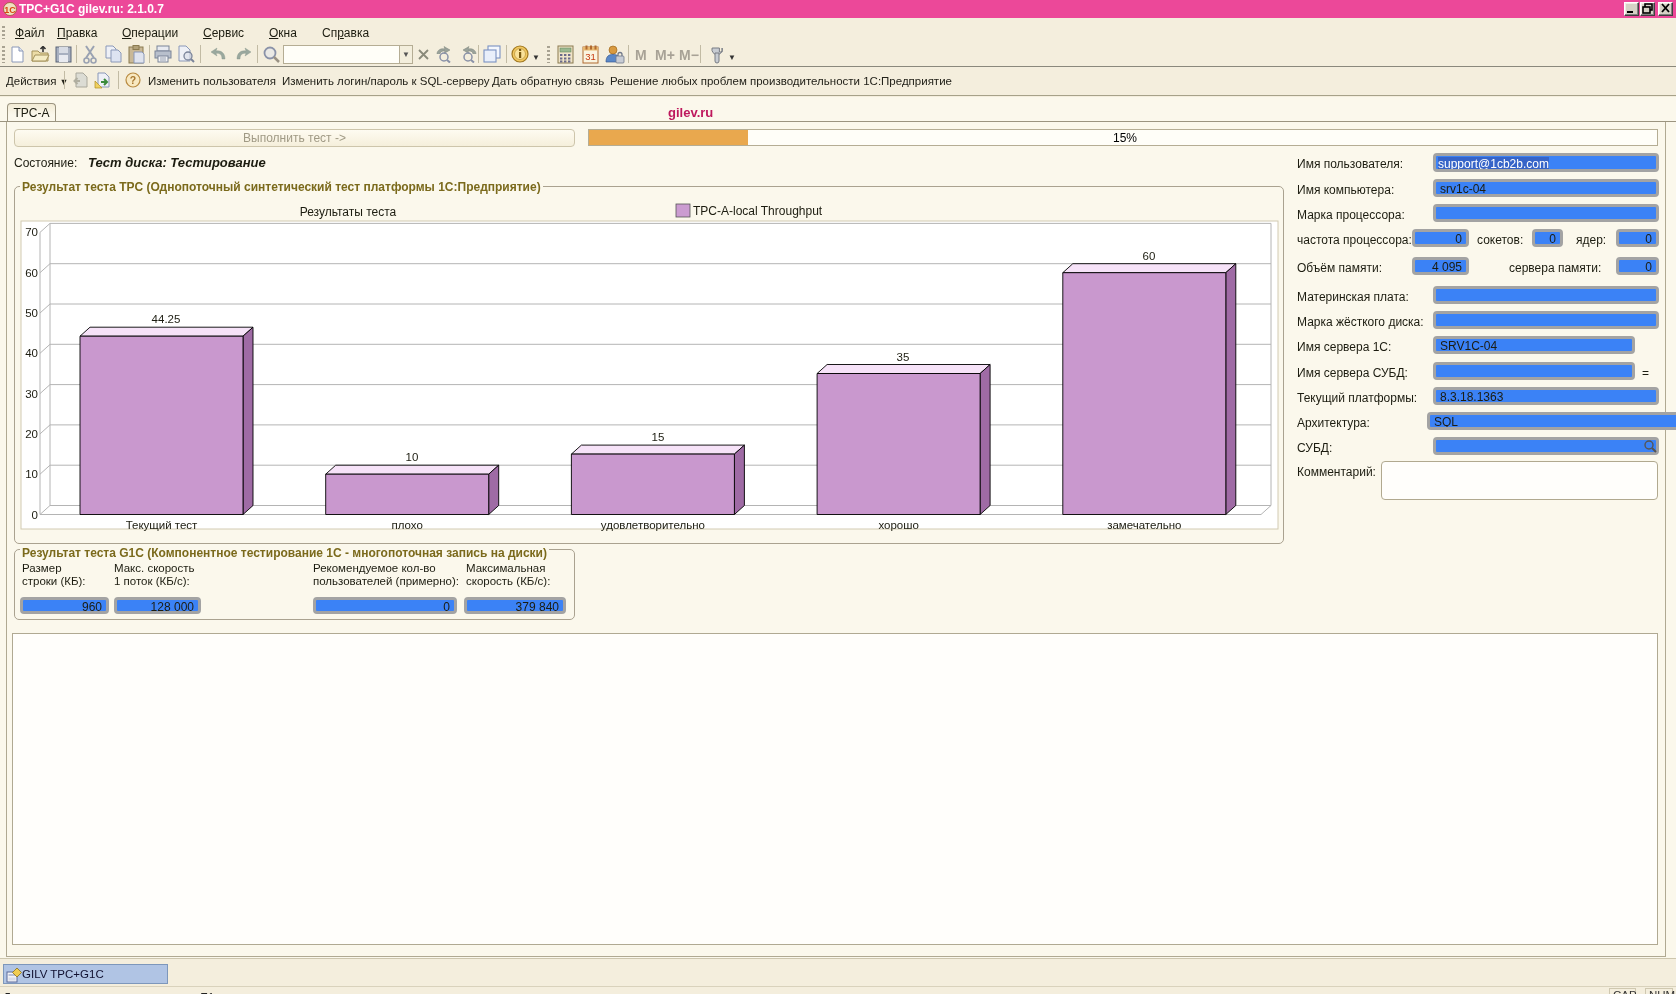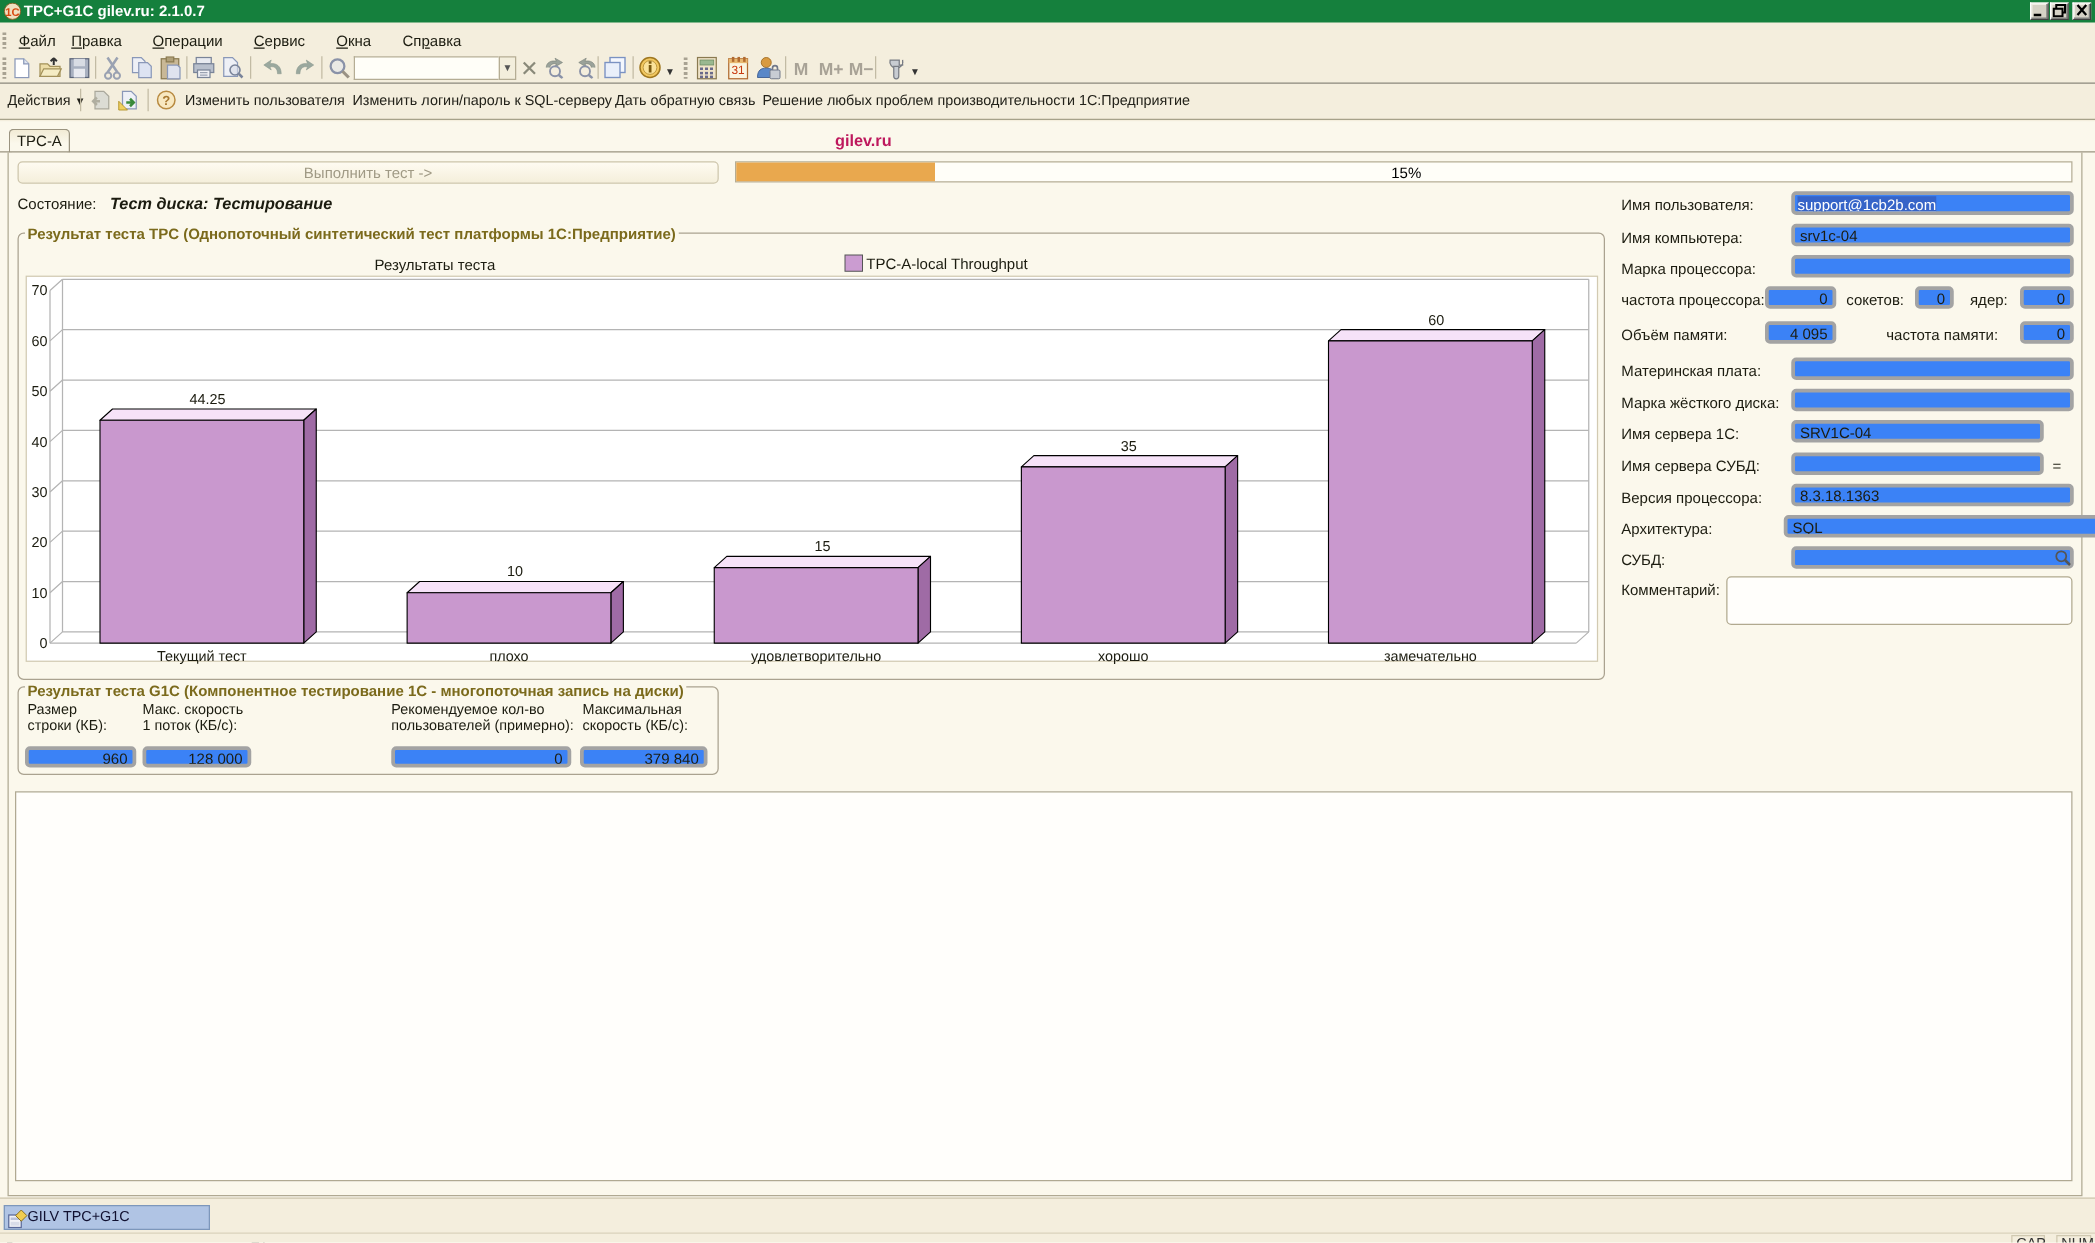--- a/index.html
+++ b/index.html
@@ -1,20 +1,20 @@
 <!DOCTYPE html>
 <html><head>
 <meta charset="utf-8">
 <style>
 * { margin:0; padding:0; box-sizing:border-box; }
 html,body { width:1676px; height:994px; overflow:hidden; }
 body { font-family:"Liberation Sans", sans-serif; font-size:12px; background:#fbf8ec; position:relative; color:#1c1c10; }
 .abs { position:absolute; }
 
-#titlebar { left:0; top:0; width:1676px; height:34px; background:#15803d; }
+#titlebar { left:0; top:0; width:1676px; height:34px; background:#ec4899; }
 #titletext { left:19px; top:2px; color:#fff; font-weight:bold; font-size:12px; letter-spacing:0px; }
 .capbtn { top:2px; width:15px; height:14px; background:#d6d2c6; border:1px solid #404040; border-top-color:#fff; border-left-color:#fff; border-right-color:#404040; border-bottom-color:#404040; box-shadow:inset -1px -1px 0 #808080, inset 1px 1px 0 #f0ede4; font-size:9px; text-align:center; line-height:12px; color:#000; }
 
 #chrome { left:0; top:18px; width:1676px; height:79px; background:#f4eedd; }
 #menubar { left:0; top:18px; width:1676px; height:24px; }
 .menuitem { position:absolute; top:8px; font-size:12px; color:#1c1c10; }
 
 #toolbar1 { left:0; top:42px; width:1676px; height:25px; border-bottom:1px solid #8a887c; }
 #toolbar2 { left:0; top:68px; width:1676px; height:28px; border-bottom:1px solid #a6a189; }
 .tsep { position:absolute; top:3px; width:1px; height:18px; background:#c2bba4; }
@@ -323,32 +323,32 @@
 <div class="rlabel" style="top:208px">Марка процессора:</div>
 <div class="fld" style="left:1433px;top:204px;width:226px;height:18px"></div>
 <div class="rlabel" style="top:233px">частота процессора:</div>
 <div class="fld num" style="left:1412px;top:229px;width:57px;height:18px">0</div>
 <div class="rlabel" style="left:1477px;top:233px">сокетов:</div>
 <div class="fld num" style="left:1532px;top:229px;width:31px;height:18px">0</div>
 <div class="rlabel" style="left:1576px;top:233px">ядер:</div>
 <div class="fld num" style="left:1616px;top:229px;width:43px;height:18px">0</div>
 <div class="rlabel" style="top:261px">Объём памяти:</div>
 <div class="fld num" style="left:1412px;top:257px;width:57px;height:18px">4 095</div>
-<div class="rlabel" style="left:1509px;top:261px">частота памяти:</div>
+<div class="rlabel" style="left:1509px;top:261px">сервера памяти:</div>
 <div class="fld num" style="left:1616px;top:257px;width:43px;height:18px">0</div>
 <div class="rlabel" style="top:290px">Материнская плата:</div>
 <div class="fld" style="left:1433px;top:286px;width:226px;height:18px"></div>
 <div class="rlabel" style="top:315px">Марка жёсткого диска:</div>
 <div class="fld" style="left:1433px;top:311px;width:226px;height:18px"></div>
 <div class="rlabel" style="top:340px">Имя сервера 1С:</div>
 <div class="fld" style="left:1433px;top:336px;width:202px;height:18px">SRV1C-04</div>
 <div class="rlabel" style="top:366px">Имя сервера СУБД:</div>
 <div class="fld" style="left:1433px;top:362px;width:202px;height:18px"></div>
 <div class="abs" style="left:1642px;top:366px;font-size:12px">=</div>
-<div class="rlabel" style="top:391px">Версия процессора:</div>
+<div class="rlabel" style="top:391px">Текущий платформы:</div>
 <div class="fld" style="left:1433px;top:387px;width:226px;height:18px">8.3.18.1363</div>
 <div class="rlabel" style="top:416px">Архитектура:</div>
 <div class="fld" style="left:1427px;top:412px;width:272px;height:18px">SQL</div>
 <div class="rlabel" style="top:441px">СУБД:</div>
 <div class="fld" style="left:1433px;top:437px;width:226px;height:18px"></div>
 <svg class="abs" style="left:1643px;top:439px" width="14" height="14">
     <circle cx="6" cy="6" r="4" fill="none" stroke="#555" stroke-width="1.4"></circle>
     <line x1="9" y1="9" x2="13" y2="13" stroke="#555" stroke-width="2"></line>
   </svg>
 <div class="rlabel" style="top:465px">Комментарий:</div>

